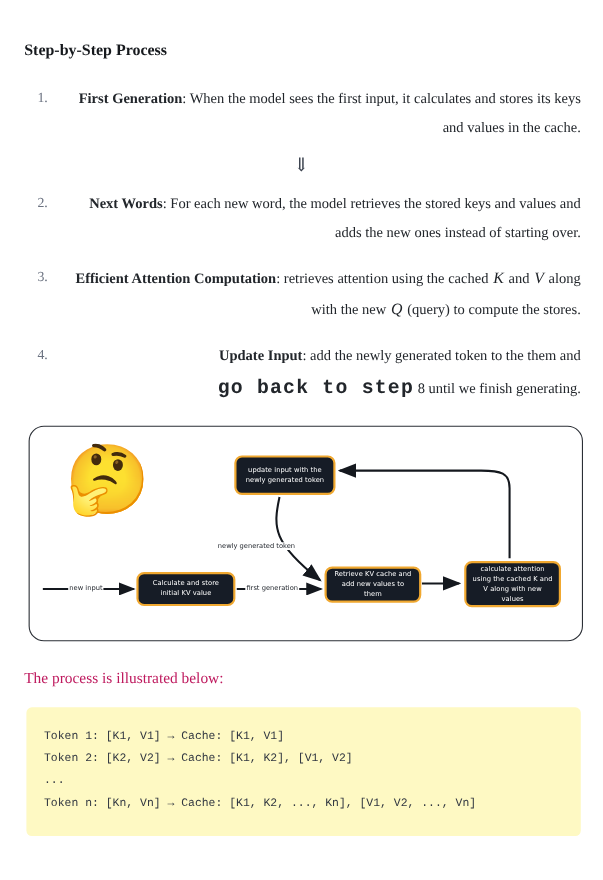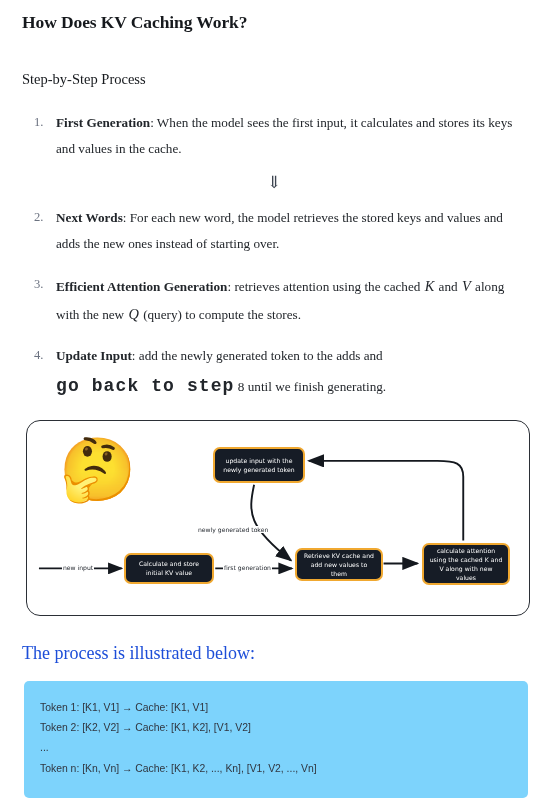--- a/index.html
+++ b/index.html
@@ -23,37 +23,38 @@
   h1.title {
     font-size: 17.5px;
     font-weight: bold;
     letter-spacing: -0.1px;
     margin: 12px 0 0 2px;
     color: #16191d;
     font-family: "Liberation Serif", "DejaVu Serif", serif;
   }
   h2.subtitle {
     font-size: 14.5px;
-    font-weight: normal;
+    font-weight: bold;
     margin: 38px 0 0 2px;
     color: #16191d;
   }
   ol.steps {
     margin: 22px 0 0 0;
     padding-left: 36px;
     list-style: none;
     counter-reset: stepnum;
   }
   ol.steps > li {
     counter-increment: stepnum;
     position: relative;
     font-size: 13.2px;
     line-height: 1.95;
     color: #22262b;
     margin-bottom: 15px;
+    text-align: right;
   }
   ol.steps > li::before {
     content: counter(stepnum) ".";
     position: absolute;
     left: -22px;
     top: 0;
     color: #6b7280;
     font-size: 12.6px;
   }
   .lead { font-weight: bold; }
@@ -127,67 +128,66 @@
     background: #fff;
     padding: 0 1px;
     white-space: nowrap;
   }
   #lbl-newinput  { left: 35px;  top: 143px; }
   #lbl-firstgen  { left: 196px; top: 143px; }
   #lbl-newtoken  { left: 170px; top: 105px; }
 
   
   p.note {
-    font-size: 18px;
+    font-size: 14px;
     margin: 27px 0 0 2px;
-    color: #1d4ed8;
+    color: #be185d;
   }
 
   
   pre.codeblock {
     margin: 17px 0 0 4px;
     width: 504px;
     box-sizing: border-box;
-    background: #7dd3fc;
+    background: #fef9c3;
     border-radius: 5px;
     padding: 17px 16px 19px 16px;
-    font-family: Liberation Sans, sans-serif;
+    font-family: Liberation Mono, monospace;
     font-size: 10.4px;
     line-height: 1.95;
     color: #303640;
     white-space: pre;
     overflow: hidden;
   }
 </style>
 </head>
 <body>
 
 <div class="page">
 
-  <h1 class="title">How Does KV Caching Work?</h1>
 
   <h2 class="subtitle">Step-by-Step Process</h2>
 
   <ol class="steps">
     <li>
       <span class="lead">First Generation</span><span>: When the model sees the first input, it calculates and stores its keys and values in the cache.</span>
     </li>
   </ol>
 
   <div class="arrow-sep">⇓</div>
 
   <ol class="steps" start="2" style="margin-top:14px;counter-reset:stepnum 1;">
     <li>
       <span class="lead">Next Words</span><span>: For each new word, the model retrieves the stored keys and values and adds the new ones instead of starting over.</span>
     </li>
     <li>
-      <span class="lead">Efficient Attention Generation</span><span>: retrieves attention using the cached </span><span class="mathvar">K</span><span> and </span><span class="mathvar">V</span><span> along with the new </span><span class="mathvar">Q</span><span> (query) to compute the stores.</span>
-    </li>
-    <li>
-      <span class="lead">Update Input</span><span>: add the newly generated token to the adds and </span><br><span class="monobold">go back to step</span><span> 8 until we finish generating.</span>
+      <span class="lead">Efficient Attention Computation</span><span>: retrieves attention using the cached </span><span class="mathvar">K</span><span> and </span><span class="mathvar">V</span><span> along with the new </span><span class="mathvar">Q</span><span> (query) to compute the stores.</span>
+    </li>
+    <li>
+      <span class="lead">Update Input</span><span>: add the newly generated token to the them and </span><br><span class="monobold">go back to step</span><span> 8 until we finish generating.</span>
     </li>
   </ol>
 
   <div class="diagram-wrap">
 
     <svg class="diagram-svg" viewBox="0 0 504 196">
       <defs>
         <marker id="ah" markerWidth="9" markerHeight="7" refX="8" refY="3.5" orient="auto">
           <polygon points="0 0, 9 3.5, 0 7" fill="#14181e"></polygon>
         </marker>

